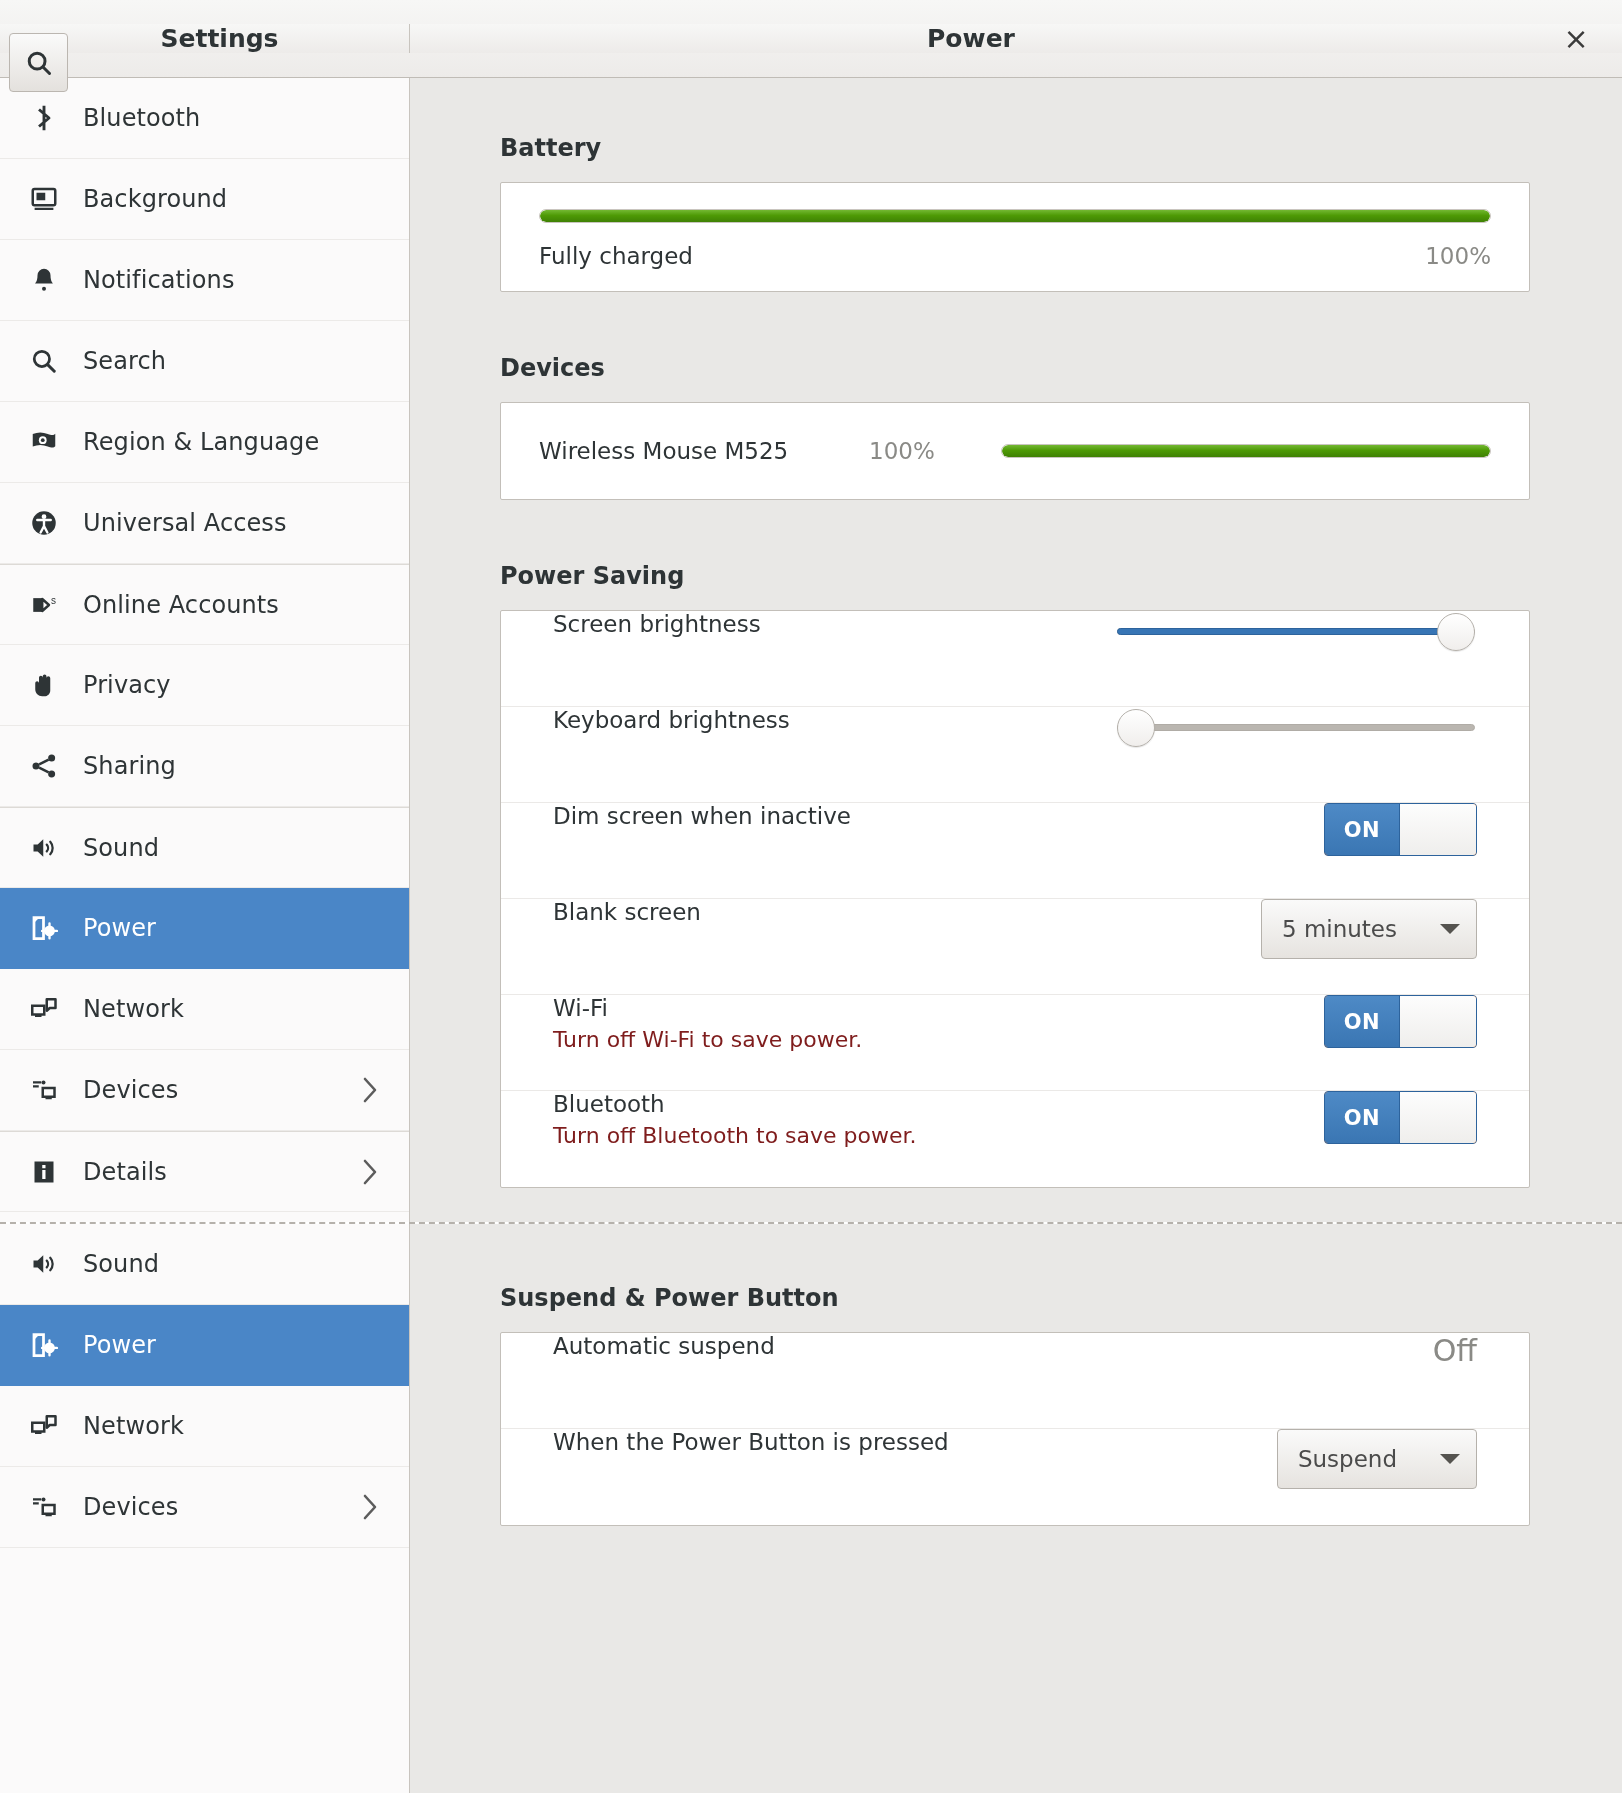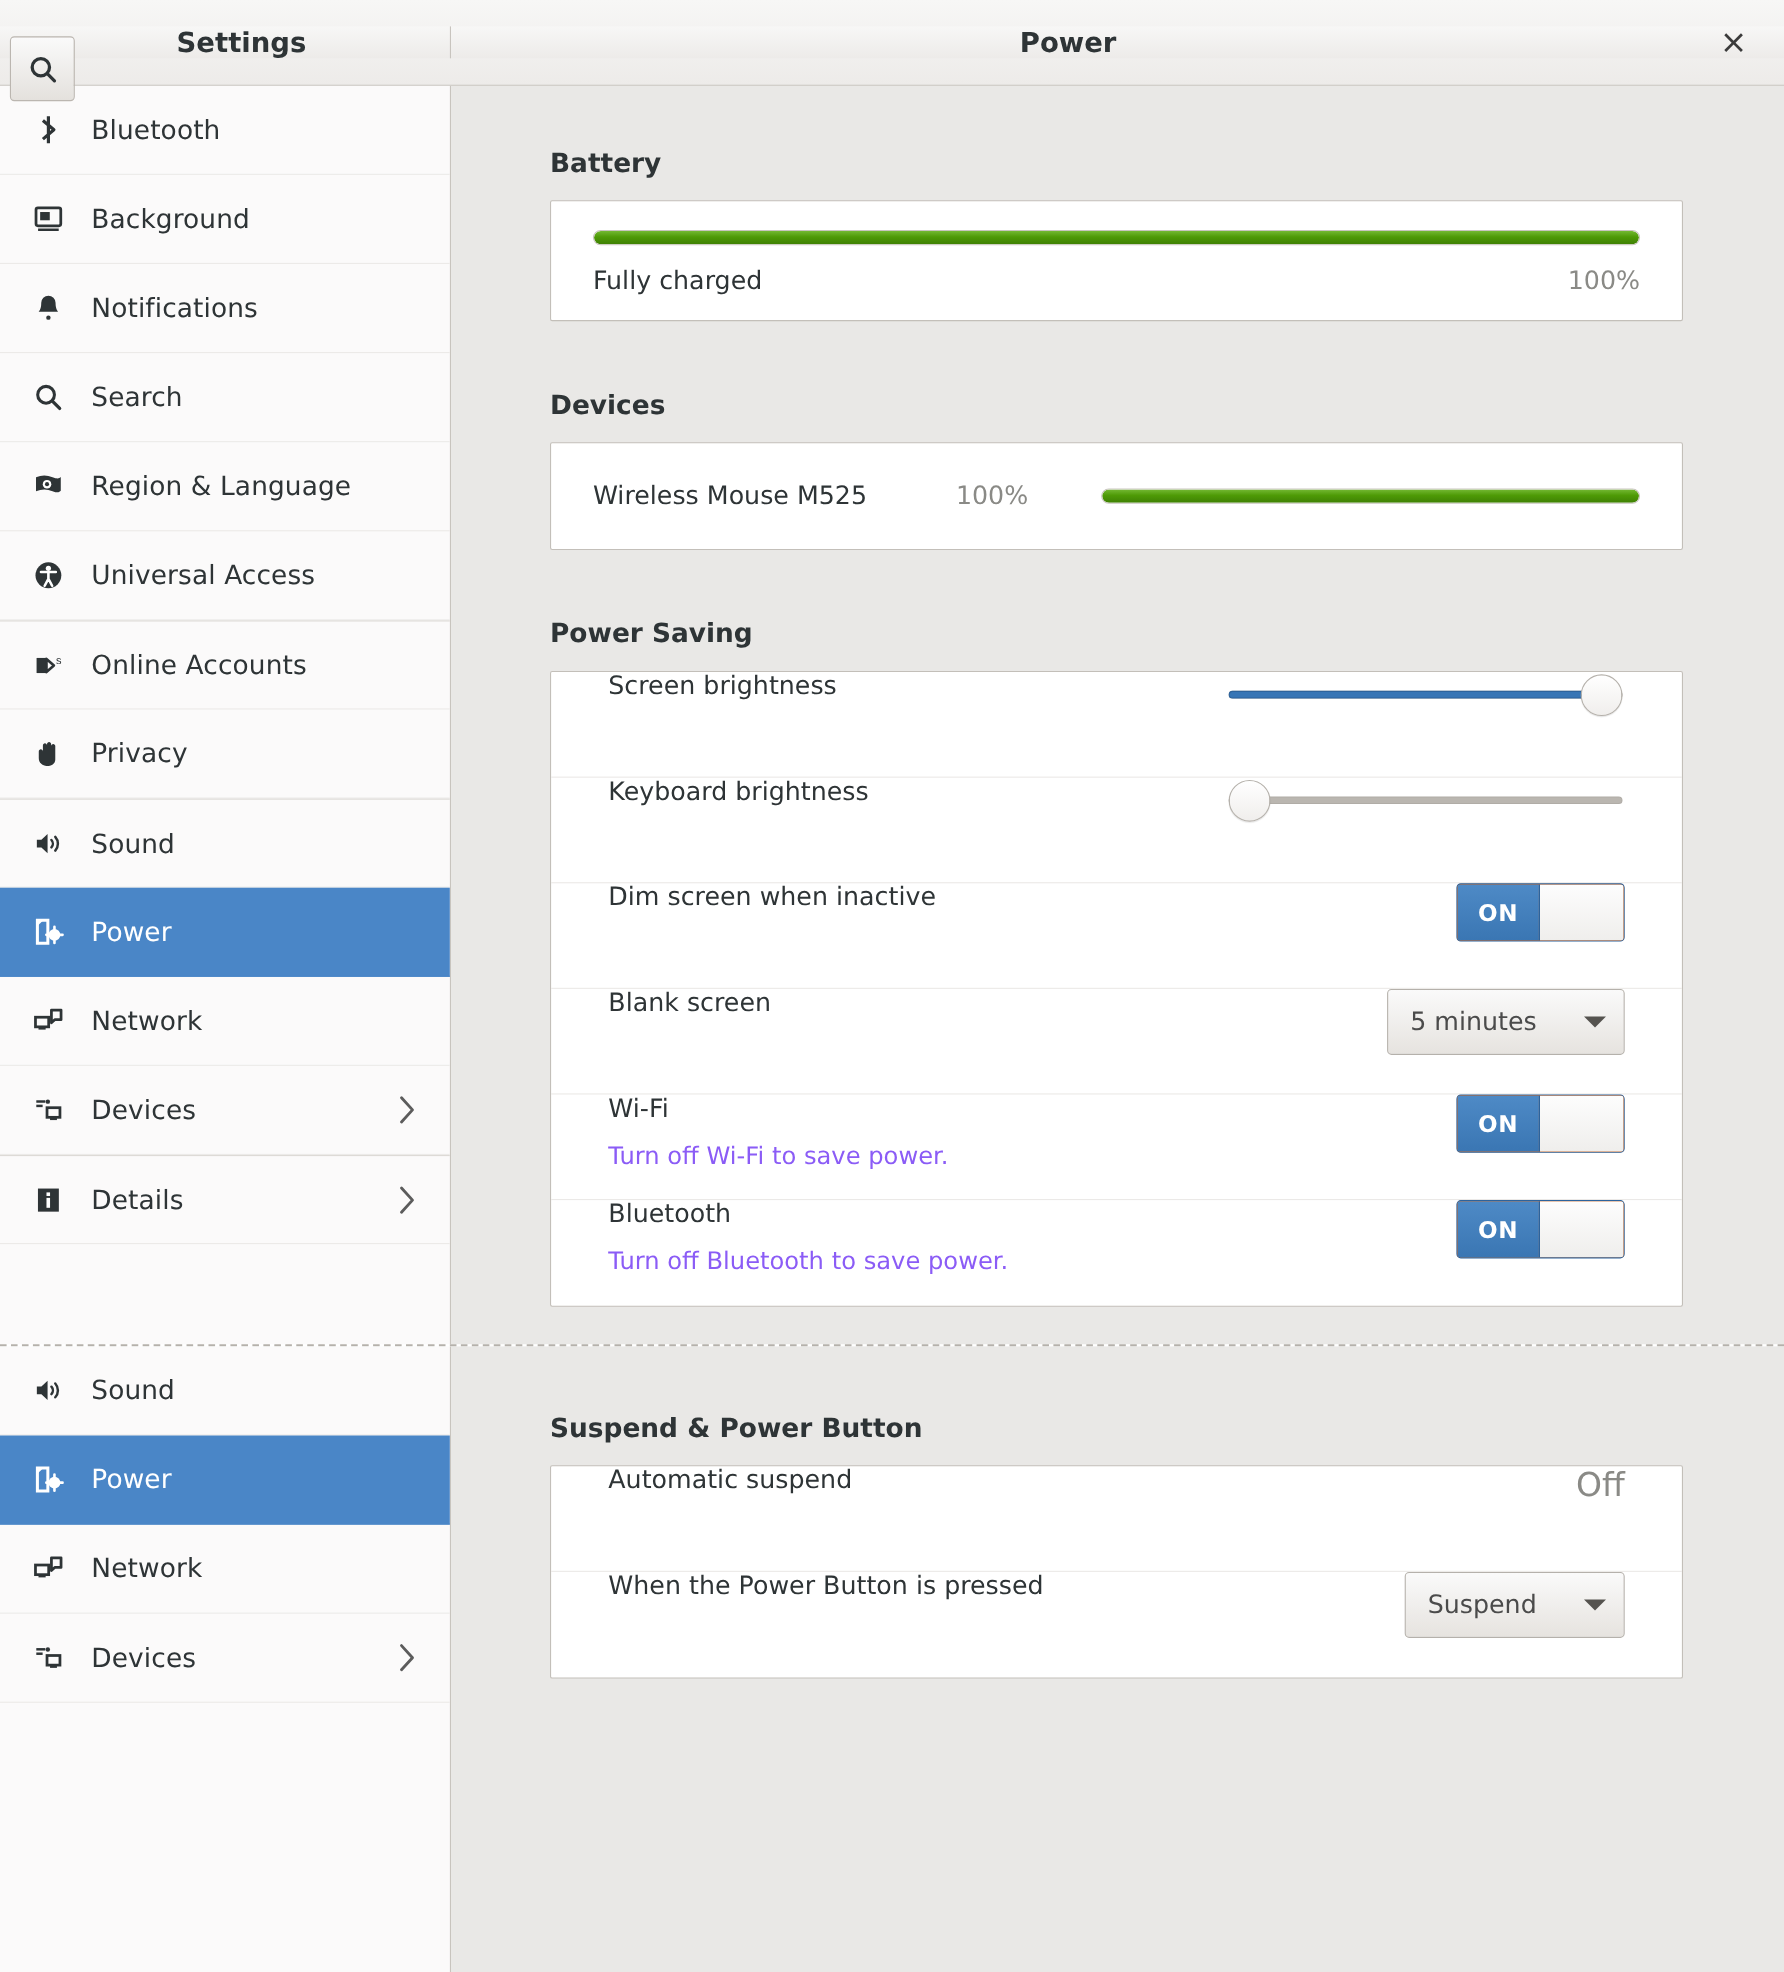--- a/index.html
+++ b/index.html
@@ -169,22 +169,22 @@
     min-height: 96px;
     border-bottom: 1px solid #ebe9e7;
   }
   .row:last-child { border-bottom: none; }
   .row-label {
     font-size: 23px;
     color: #2e3436;
   }
   .row-sub {
     font-size: 22px;
-    color: #8b5cf6;
-    margin-top: 18px;
+    color: #7f1d1d;
+    margin-top: 6px;
   }
   .row-spacer { flex: 1 1 auto; }
   .row-value {
     font-size: 30px;
     color: #8a8a86;
   }
 
   
   .battery-block { padding: 26px 38px 22px 38px; }
   .bar-track {
@@ -431,20 +431,31 @@
             </span>
             <span class="sb-label">Online Accounts</span>
           </div>
           <div class="sb-item">
             <span class="sb-icon">
               <svg width="30" height="30" viewBox="0 0 24 24">
                 <path d="M5 10.5c0-.9.7-1.6 1.5-1.6S8 9.6 8 10.5V6.1c0-.9.7-1.6 1.5-1.6S11 5.2 11 6.1v4.4V5.2c0-.9.7-1.6 1.5-1.6S14 4.3 14 5.2v5.3V6.6c0-.9.7-1.6 1.5-1.6S17 5.7 17 6.6v9.7c0 2.6-2.1 4.7-4.7 4.7h-1.8C7.5 21 5 18.5 5 15.4z" fill="#2e3436"></path>
               </svg>
             </span>
             <span class="sb-label">Privacy</span>
+          </div>
+          <div class="sb-item">
+            <span class="sb-icon">
+              <svg width="30" height="30" viewBox="0 0 24 24">
+                <circle cx="18.1" cy="5.6" r="2.8" fill="#2e3436"></circle>
+                <circle cx="5.6" cy="12" r="2.8" fill="#2e3436"></circle>
+                <circle cx="18.1" cy="18.4" r="2.8" fill="#2e3436"></circle>
+                <path d="M8.1 10.7 15.7 6.9M8.1 13.3l7.6 3.8" stroke="#2e3436" stroke-width="2.1"></path>
+              </svg>
+            </span>
+            <span class="sb-label">Sharing</span>
           </div>
           <div class="sb-item group-start">
             <span class="sb-icon">
               <svg width="30" height="30" viewBox="0 0 24 24">
                 <path d="M3.6 9.2h3.3L11.4 5v14L6.9 14.8H3.6z" fill="#2e3436"></path>
                 <path d="M14.2 9.3a4 4 0 0 1 0 5.4M17 7a7.5 7.5 0 0 1 0 10" stroke="#2e3436" stroke-width="1.8" fill="none" stroke-linecap="round"></path>
               </svg>
             </span>
             <span class="sb-label">Sound</span>
           </div>

